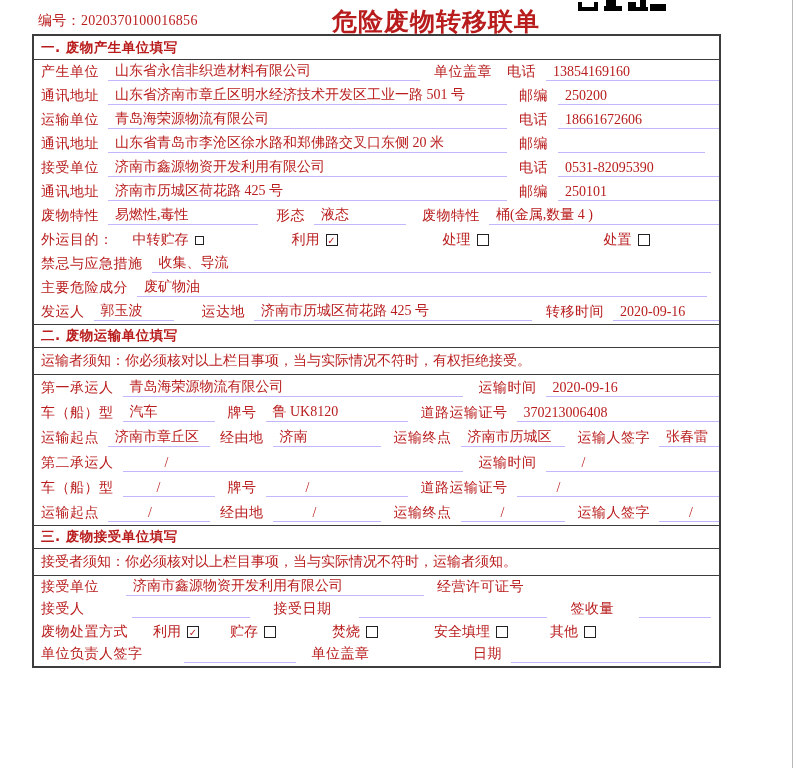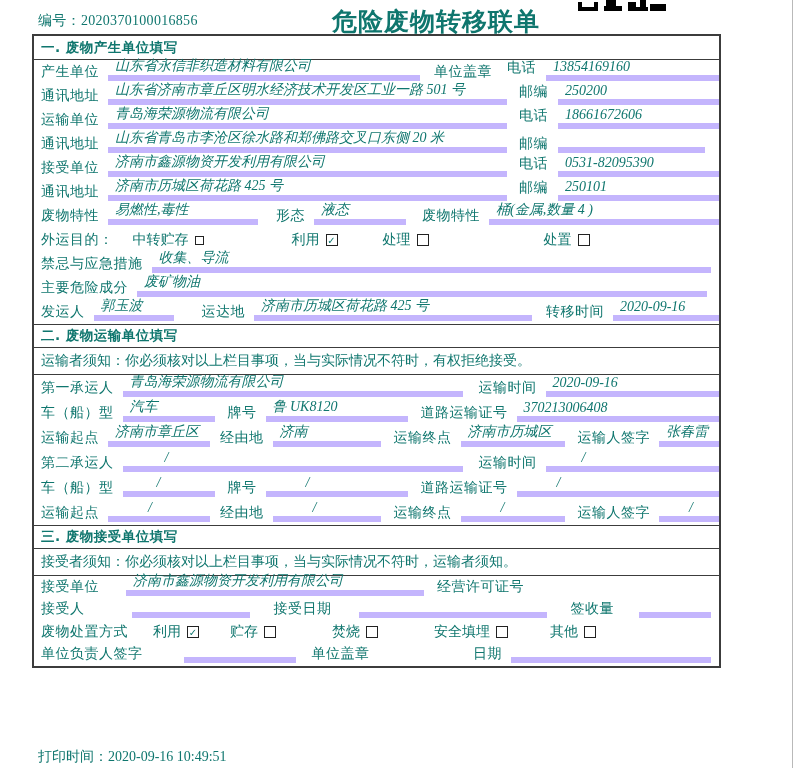--- a/index.html
+++ b/index.html
@@ -1,19 +1,19 @@
 <!DOCTYPE html>
 <html><head>
 <meta charset="utf-8">
 <style>
   * { margin:0; padding:0; box-sizing:border-box; }
   html,body { background:#fff; }
   .page {
     position:relative; width:796px; height:768px; background:#ffffff;
-    font-family:"Liberation Serif", serif; color:#0f766e; overflow:hidden;
+    font-family:"Liberation Serif", serif; color:#b91c1c; overflow:hidden;
   }
   
   .doc-no { position:absolute; left:38px; top:12px; font-size:14px; letter-spacing:.3px; }
   .doc-title {
     position:absolute; left:332px; top:5px; font-size:25px; font-weight:bold;
     font-family:"DejaVu Sans", sans-serif; letter-spacing:1px; white-space:nowrap;
   }
   .qr-frag { position:absolute; left:578px; top:0; }
   .edge-line { position:absolute; right:3px; top:0; width:1px; height:768px; background:#b9b9b9; }
   
@@ -33,25 +33,25 @@
   }
   .row {
     display:flex; align-items:flex-end; padding:0 0 3px 7px;
     font-size:14px; white-space:nowrap;
   }
   .sec1 .row { height:24px; }
   .sec2 .row { height:25px; }
   .sec3 .row { height:22.5px; }
   .lbl { padding-right:9px; letter-spacing:.5px; }
   .val {
-    display:inline-block; border-bottom:6px solid #c4b5fd;
-    padding:0 2px 0 7px; min-height:15px; overflow:hidden;font-style:italic;
+    display:inline-block; border-bottom:1px solid #c4b5fd;
+    padding:0 2px 0 7px; min-height:15px; overflow:hidden;
   }
   .grow { flex:1 1 auto; }
-  .rg { width:212px; display:flex; flex:0 0 auto; }
+  .rg { width:212px; display:flex; align-items:flex-end; flex:0 0 auto; }
   .rg .lbl { padding-right:10px; }
   .sp { flex:1 1 auto; }
   .mr12 { margin-right:12px; }
   .cb {
     display:inline-block; width:12px; height:12px; border:1px solid #222;
     font-family:"DejaVu Sans", sans-serif; font-size:10px; line-height:11px;
     text-align:center; vertical-align:-1px; margin-left:6px;
   }
   .opt { display:inline-flex; align-items:center; }
   
@@ -153,21 +153,21 @@
       <div class="row">
         <span class="lbl">外运目的：</span>
         <span class="opt" style="margin-left:10px">
           <span>中转贮存</span>
           <span class="cb" style="width:9px;height:9px"></span>
         </span>
         <span class="opt" style="margin-left:88px">
           <span>利用</span>
           <span class="cb">✓</span>
         </span>
-        <span class="opt" style="margin-left:45px">
+        <span class="opt" style="margin-left:105px">
           <span>处理</span>
           <span class="cb"></span>
         </span>
         <span class="opt" style="margin-left:115px">
           <span>处置</span>
           <span class="cb"></span>
         </span>
       </div>
 
       <div class="row">
@@ -297,16 +297,13 @@
         <span class="lbl">单位负责人签字</span>
         <span class="val" style="width:112px;margin-left:32px"></span>
         <span class="lbl" style="padding-left:16px">单位盖章</span>
         <span class="sp"></span>
         <span class="lbl">日期</span>
         <span class="val" style="width:200px;margin-right:8px"></span>
       </div>
     </div>
   </div>
 
-  <div class="print-time">
-    <span>打印时间：</span><span>2020-09-16 10:49:51</span>
-  </div>
 </div>
 
 </body></html>

